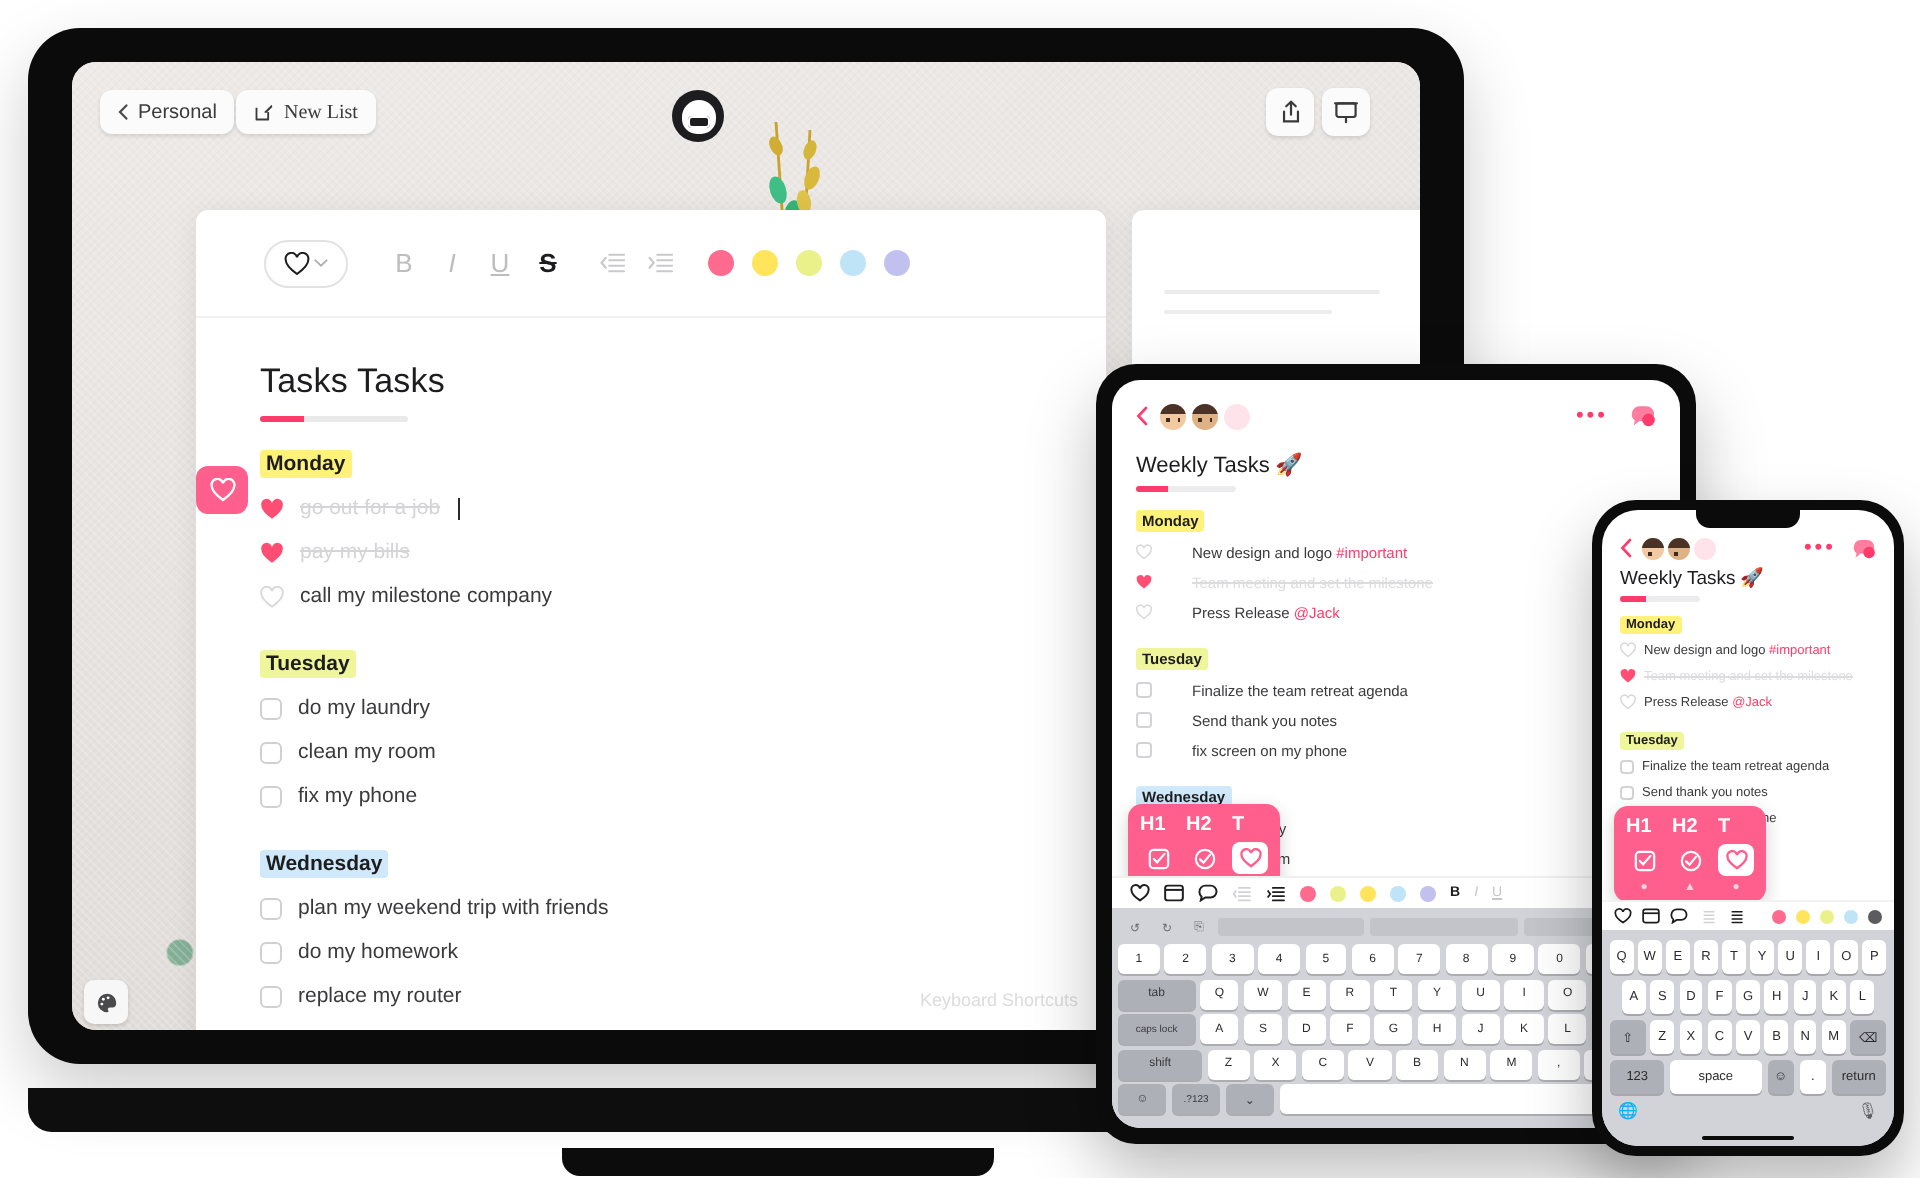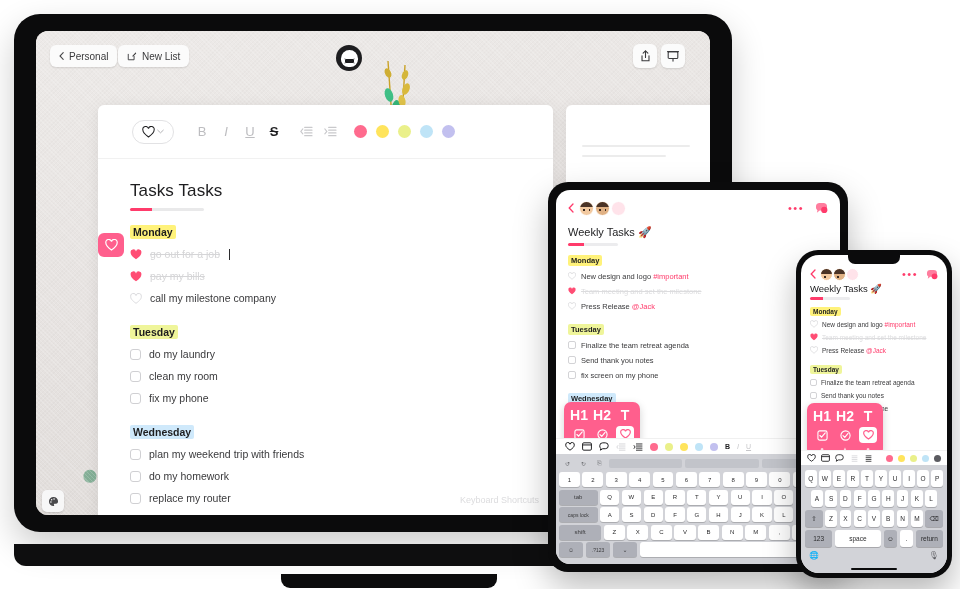--- a/index.html
+++ b/index.html
@@ -210,33 +210,33 @@
   .avatar .hair{position:absolute;left:0;right:0;top:0;height:5px;background:#4a3326;}
   .avatar .eyes{position:absolute;left:3px;right:3px;top:7px;height:2px;
     background:linear-gradient(to right,#3a2a20 0 2px, transparent 2px 6px, #3a2a20 6px 8px);}
   .avatar.pinkish{background:#ffe3ea;}
   .dots{margin-left:auto;color:#ff3b6b;letter-spacing:1.5px;font-size:11px;line-height:1;}
   .t-title{font-size:11px;color:#1d1d1f;padding:0 12px;}
   .t-rule{margin:4px 0 0 12px;width:50px;height:2.5px;border-radius:2px;
     background:linear-gradient(to right,#ff3b6b 0 16px,#ececee 16px 100%);}
   .t-day{display:inline-block;margin:9px 0 4px 12px;font-size:7.5px;font-weight:bold;
     color:#1d1d1f;padding:1px 3px;border-radius:2px;}
-  .t-task{display:flex;align-items:center;gap:5px;padding-left:12px;height:13px;
+  .t-task{display:flex;align-items:center;gap:20px;padding-left:12px;height:13px;
     margin-bottom:2px;font-size:7.5px;color:#3a3a3c;}
   .t-task.done{color:#dcdcde;text-decoration:line-through;}
   .t-cb{width:8px;height:8px;border:1px solid #d3d3d6;border-radius:2px;flex:0 0 auto;}
   .tag{color:#ff3b6b;}
 
   .fmt-popup{
     position:absolute; background:#ff5f8d; border-radius:7px;
     padding:5px 6px 4px; display:flex; flex-direction:column; gap:3px;
     box-shadow:0 3px 9px rgba(0,0,0,.18);
   }
   .fmt-row{display:flex; gap:5px; align-items:center; justify-content:space-between;}
-  .fmt-row .cell{color:#fff;font-size:14px;font-weight:bold;width:18px;text-align:center;}
+  .fmt-row .cell{color:#fff;font-size:10px;font-weight:bold;width:18px;text-align:left;}
   .fmt-ico{width:18px;height:16px;display:flex;align-items:center;justify-content:center;border-radius:4px;}
   .fmt-ico.active{background:#fff;}
   .fmt-dots{display:flex;gap:5px;justify-content:space-between;}
   .fmt-dots span{width:18px;text-align:center;color:#ffd4e0;font-size:6px;line-height:6px;}
 
   
   .t-acc{
     position:absolute;left:0;right:0;bottom:110px;height:16px;background:#fff;
     display:flex;align-items:center;gap:7px;padding:0 9px;border-top:1px solid #f0f0f0;
   }
@@ -317,21 +317,21 @@
         <ellipse cx="30" cy="22" rx="3" ry="5" fill="#cfae33" transform="rotate(-25 30 22)"></ellipse>
         <ellipse cx="47" cy="24" rx="3" ry="5" fill="#d4b63a" transform="rotate(20 47 24)"></ellipse>
       </svg>
 
       <div class="chip" style="left:14px;top:14px;">
         <svg width="5" height="8" viewBox="0 0 5 8">
           <path d="M4.2 .7 L1 4 L4.2 7.3" stroke="#4a4a4c" stroke-width="1.1" fill="none" stroke-linecap="round"></path>
         </svg>
         <span>Personal</span>
       </div>
-      <div class="chip" style="left:82px;top:14px;">
+      <div class="chip" style="left:82px;top:14px;font-family:Liberation Serif, serif;">
         <svg width="10" height="10" viewBox="0 0 12 12">
           <path d="M1.5 3.5 V10.5 H8.5 V6" stroke="#3a3a3c" stroke-width="1.1" fill="none" stroke-linejoin="round"></path>
           <path d="M6 6.2 L10.6 1.6 L11 3 L7.4 6.6 Z" fill="#3a3a3c"></path>
         </svg>
         <span>New List</span>
       </div>
 
       <div class="brand-logo">
         <div class="inner"></div>
       </div>

